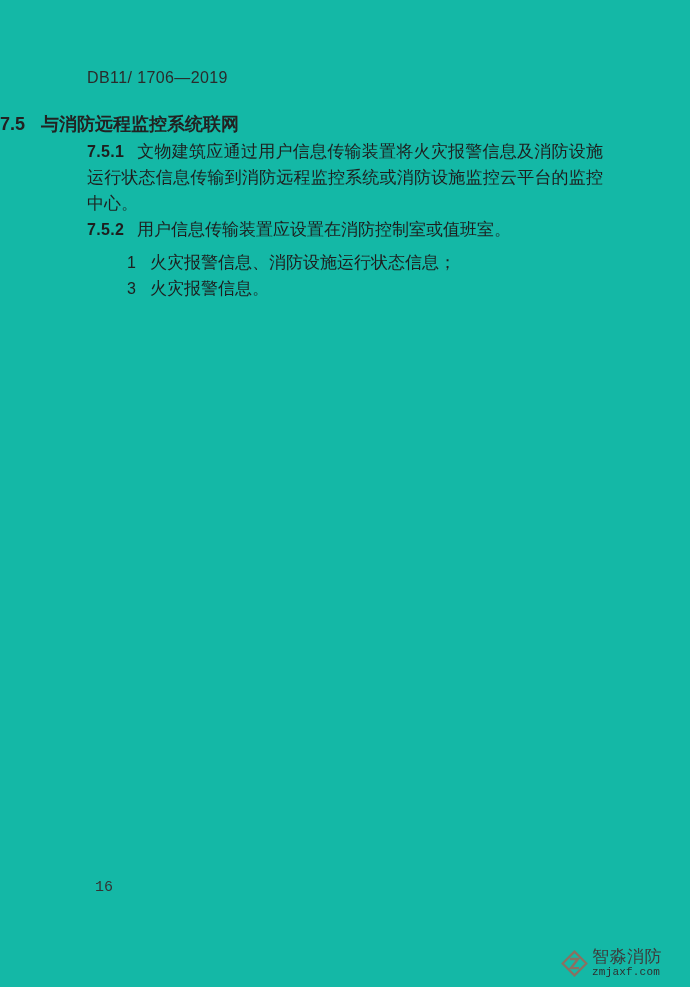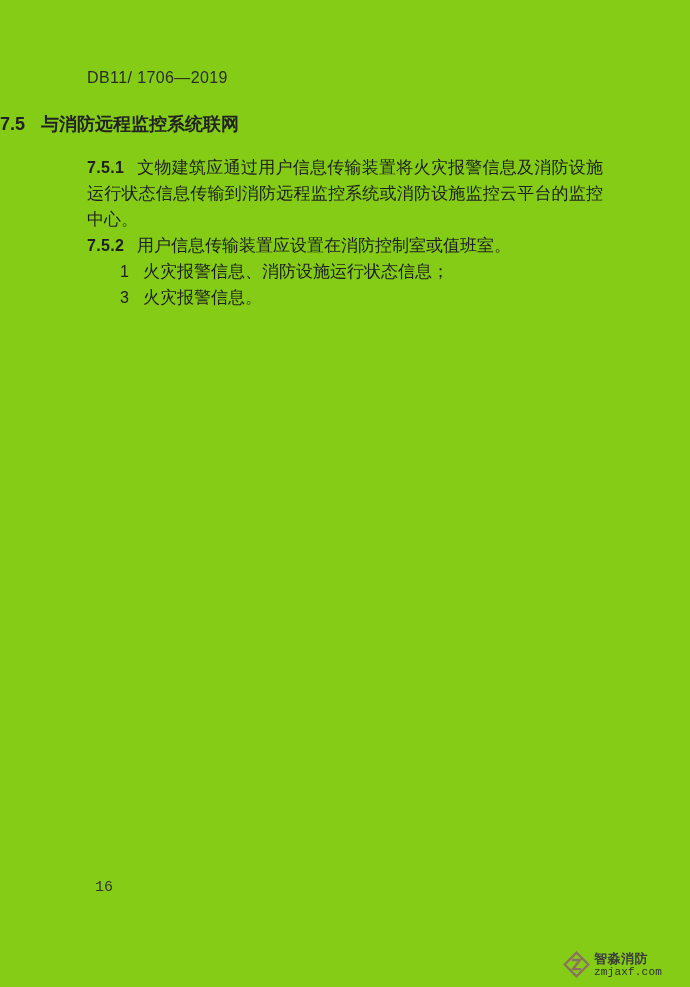--- a/index.html
+++ b/index.html
@@ -4,21 +4,21 @@
 <style>
   html, body {
     margin: 0;
     padding: 0;
     background: #ffffff;
   }
   .page {
     position: relative;
     width: 690px;
     height: 987px;
-    background: #84cc16;
+    background: #14b8a6;
     overflow: hidden;
     font-family: "Liberation Serif", serif;
     color: #1f1f1f;
   }
   .doc-header {
     position: absolute;
     left: 87px;
     top: 69px;
     font-family: "Liberation Sans", sans-serif;
     font-size: 16px;
@@ -36,39 +36,39 @@
     font-size: 18px;
     color: #222222;
     white-space: nowrap;
   }
   .section-title .title-num {
     margin-right: 16px;
   }
   .content {
     position: absolute;
     left: 87px;
-    top: 155px;
+    top: 139px;
     width: 516px;
     font-size: 17px;
     line-height: 26px;
     color: #1e1e1e;
   }
   .para {
     margin: 0;
     text-align: justify;
   }
   .pnum {
     font-family: "Liberation Sans", sans-serif;
     font-weight: bold;
     font-size: 16px;
     margin-right: 13px;
     letter-spacing: 0.3px;
   }
   .olist {
-    margin: 0;
+    margin: 7px;
     padding-left: 33px;
   }
   .olist-item {
     margin: 0;
     text-align: left;
   }
   .lnum {
     font-family: "Liberation Sans", sans-serif;
     font-size: 16px;
     margin-right: 14px;
@@ -94,22 +94,22 @@
     margin-right: 4px;
     flex: 0 0 auto;
   }
   .brand-text {
     display: flex;
     flex-direction: column;
     line-height: 1;
   }
   .brand-name {
     font-family: "Liberation Sans", sans-serif;
-    font-size: 13px;
-    font-weight: 700;
+    font-size: 17px;
+    font-weight: 400;
     color: #3c3c3c;
     letter-spacing: 0.5px;
   }
   .brand-url {
     font-family: "Liberation Mono", monospace;
     font-size: 11px;
     font-weight: normal;
     color: #2e2e2e;
     margin-top: 2px;
     letter-spacing: 0.2px;

